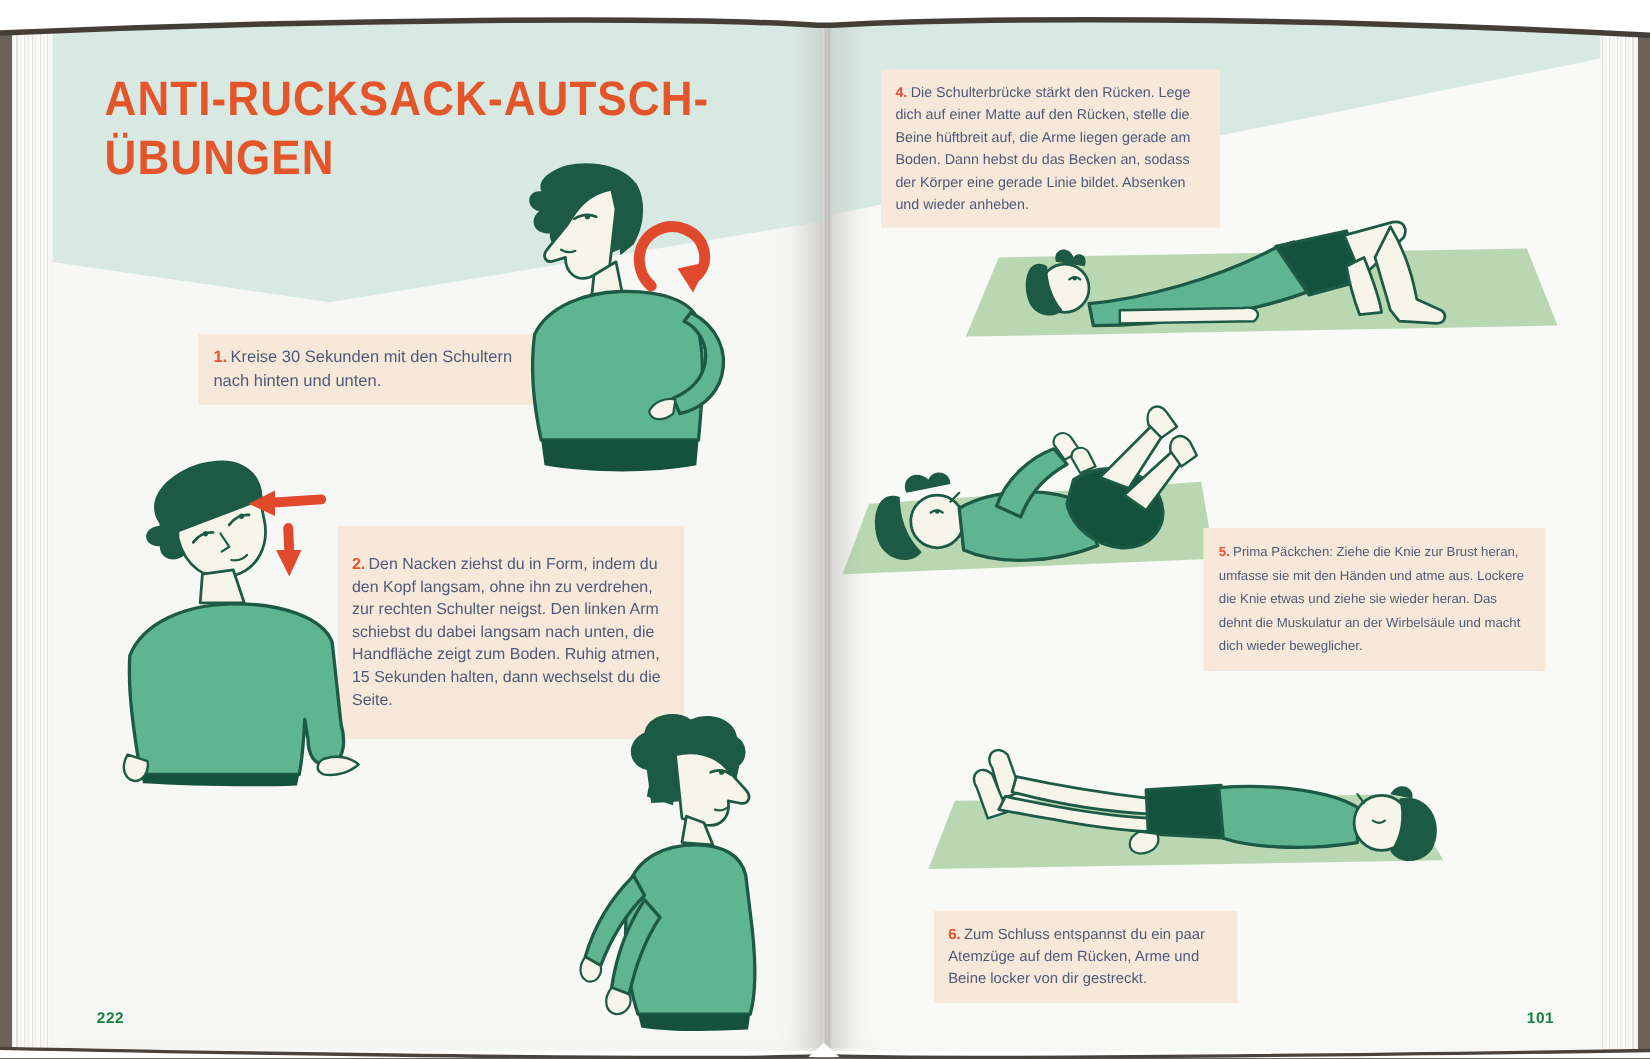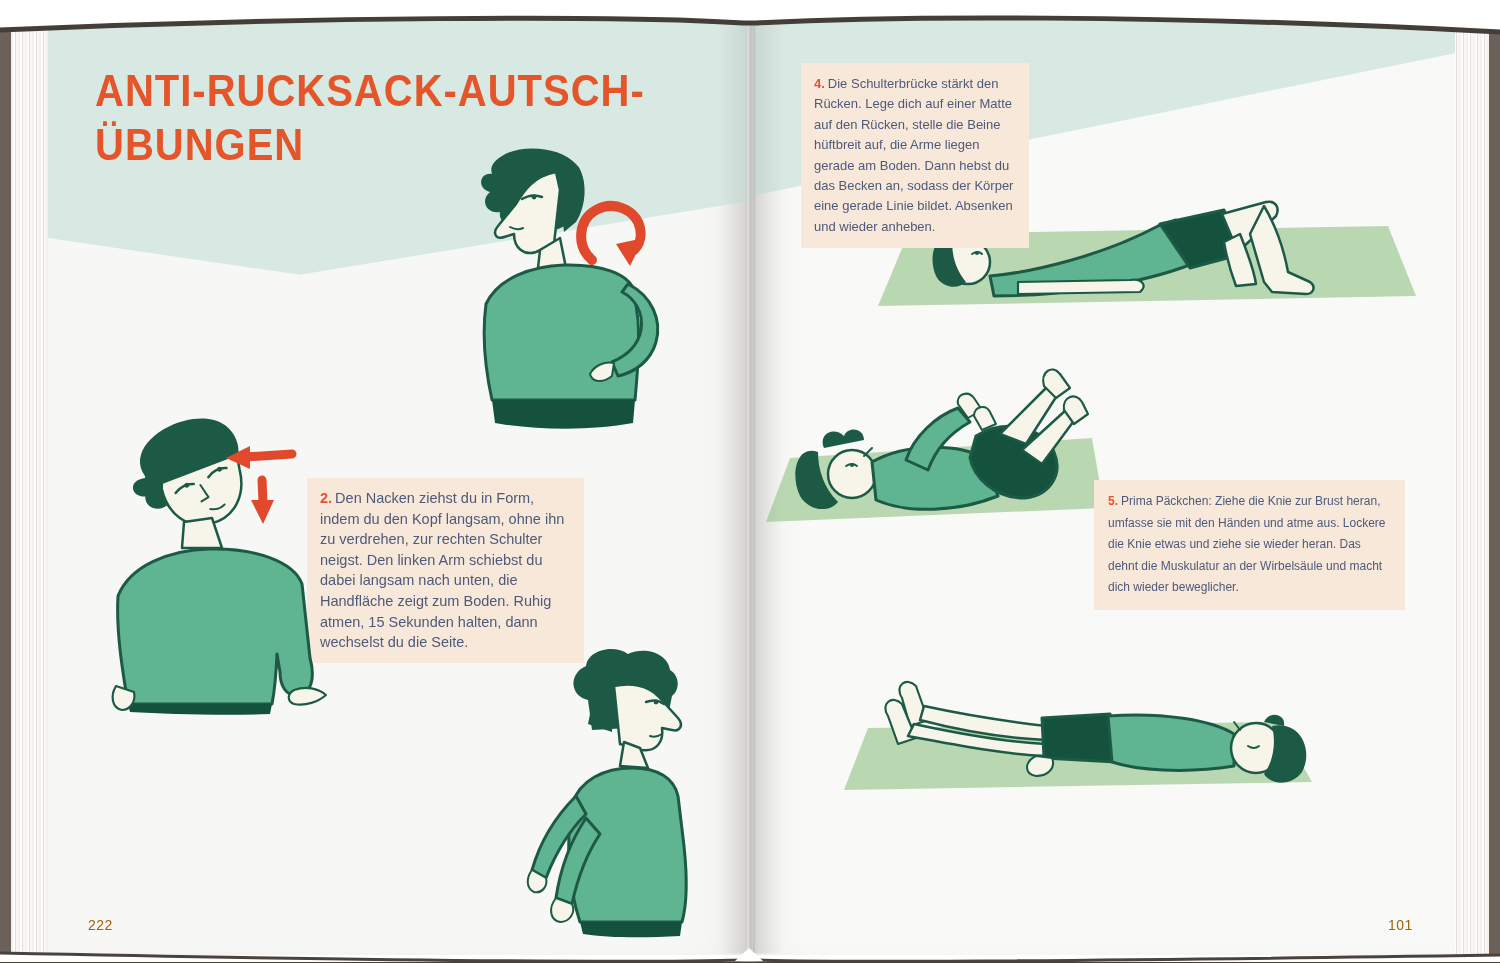--- a/index.html
+++ b/index.html
@@ -30,39 +30,39 @@
 
   
   .title{position:absolute;left:95px;top:58px;z-index:2;color:#e4562a;font-size:40px;font-weight:bold;
     letter-spacing:1px;line-height:1.22;transform:scaleY(1.1);transform-origin:top left;white-space:nowrap}
 
   
   .note{position:absolute;background:#f8e8da;color:#4d5a7a;z-index:3}
   .note p{font-size:15px;line-height:22px}
   .note .num{color:#e8502f;font-weight:bold;margin-right:3px}
   .n1{left:180px;top:298px;width:307px;padding:10px 14px}
-  .n2{left:307px;top:472px;width:277px;padding:10px 13px}
+  .n2{left:307px;top:472px;width:315px;padding:25px 13px}
   .n2 p{font-size:14.5px;line-height:20.6px}
   .n3{left:234px;top:762px;width:326px;padding:11px 14px}
-  .n4{left:801px;top:57px;width:228px;padding:11px 13px}
+  .n4{left:801px;top:57px;width:308px;padding:11px 13px}
   .n4 p{font-size:13px;line-height:20.4px}
   .n5{left:1094px;top:474px;width:311px;padding:11px 14px}
   .n5 p{font-size:12px;line-height:21.6px}
   .n6{left:849px;top:822px;width:276px;padding:12px 13px}
   .n6 p{font-size:13.5px;line-height:20px}
 
   
   .fig{position:absolute;overflow:visible}
   .z2{z-index:2}.z4{z-index:4}
   .ol{stroke:#1d5a46;stroke-width:3;stroke-linejoin:round;stroke-linecap:round}
   .f-green{fill:#5fb491}.f-skin{fill:#f7f4ea}.f-hair{fill:#1d5a46}
   .f-dark{fill:#14523e}.f-mat{fill:#b9d8b2}.f-none{fill:none}
 
   
-  .pagenum{position:absolute;z-index:3;font-size:14px;font-weight:normal;color:#a16207;letter-spacing:.5px}
+  .pagenum{position:absolute;z-index:3;font-size:14px;font-weight:bold;color:#15803d;letter-spacing:.5px}
   .pn-left{left:88px;top:911px}
   .pn-right{left:1388px;top:911px}
 </style>
 </head>
 <body>
 
 <div class="stage">
 
   <div class="cover-left"></div>
   <div class="cover-right"></div>
@@ -72,28 +72,34 @@
   <div class="page-right"></div>
 
   <div class="band-left"></div>
   <div class="band-right"></div>
 
   <h1 class="title">
     <span>ANTI-RUCKSACK-AUTSCH-</span><br>
     <span>ÜBUNGEN</span>
   </h1>
 
+  <div class="note n1">
+    <p><span class="num">1.</span><span>Kreise 30 Sekunden mit den Schultern nach hinten und unten.</span></p>
+  </div>
   <div class="note n2">
     <p><span class="num">2.</span><span>Den Nacken ziehst du in Form, indem du den Kopf langsam, ohne ihn zu verdrehen, zur rechten Schulter neigst. Den linken Arm schiebst du dabei langsam nach unten, die Handfläche zeigt zum Boden. Ruhig atmen, 15 Sekunden halten, dann wechselst du die Seite.</span></p>
   </div>
   <div class="note n4">
     <p><span class="num">4.</span><span>Die Schulterbrücke stärkt den Rücken. Lege dich auf einer Matte auf den Rücken, stelle die Beine hüftbreit auf, die Arme liegen gerade am Boden. Dann hebst du das Becken an, sodass der Körper eine gerade Linie bildet. Absenken und wieder anheben.</span></p>
   </div>
   <div class="note n5">
     <p><span class="num">5.</span><span>Prima Päckchen: Ziehe die Knie zur Brust heran, umfasse sie mit den Händen und atme aus. Lockere die Knie etwas und ziehe sie wieder heran. Das dehnt die Muskulatur an der Wirbelsäule und macht dich wieder beweglicher.</span></p>
+  </div>
+  <div class="note n6">
+    <p><span class="num">6.</span><span>Zum Schluss entspannst du ein paar Atemzüge auf dem Rücken, Arme und Beine locker von dir gestreckt.</span></p>
   </div>
 
   <svg class="fig z4" style="left:428px;top:136px;width:262px;height:292px" viewBox="0 0 262 292">
     <path class="f-hair" d="M64,32 C52,30 48,46 62,50 C52,58 58,72 72,70 C70,82 86,90 98,82 C112,94 138,90 146,74 C158,62 160,36 148,22 C132,4 92,2 74,14 C64,20 62,26 64,32 Z"></path>
     <path class="f-skin ol" style="stroke-width:2.5" d="M128,30 C106,34 96,48 88,62 L70,84 C64,91 68,98 76,95 L86,92 C86,106 96,114 108,110 L126,102 L132,48 Z"></path>
     <path class="f-hair" d="M150,24 C160,40 158,64 148,80 L136,90 L130,34 Z"></path>
     <path class="ol f-none" style="stroke-width:2.5" d="M94,57 Q104,51 114,55"></path>
     <circle cx="106" cy="55" r="2.4" fill="#1d5a46"></circle>
     <path class="ol f-none" style="stroke-width:2" d="M82,85 Q89,89 95,86"></path>
     <path class="f-skin ol" style="stroke-width:2.5" d="M112,108 L110,126 L138,126 L132,96 Z"></path>

